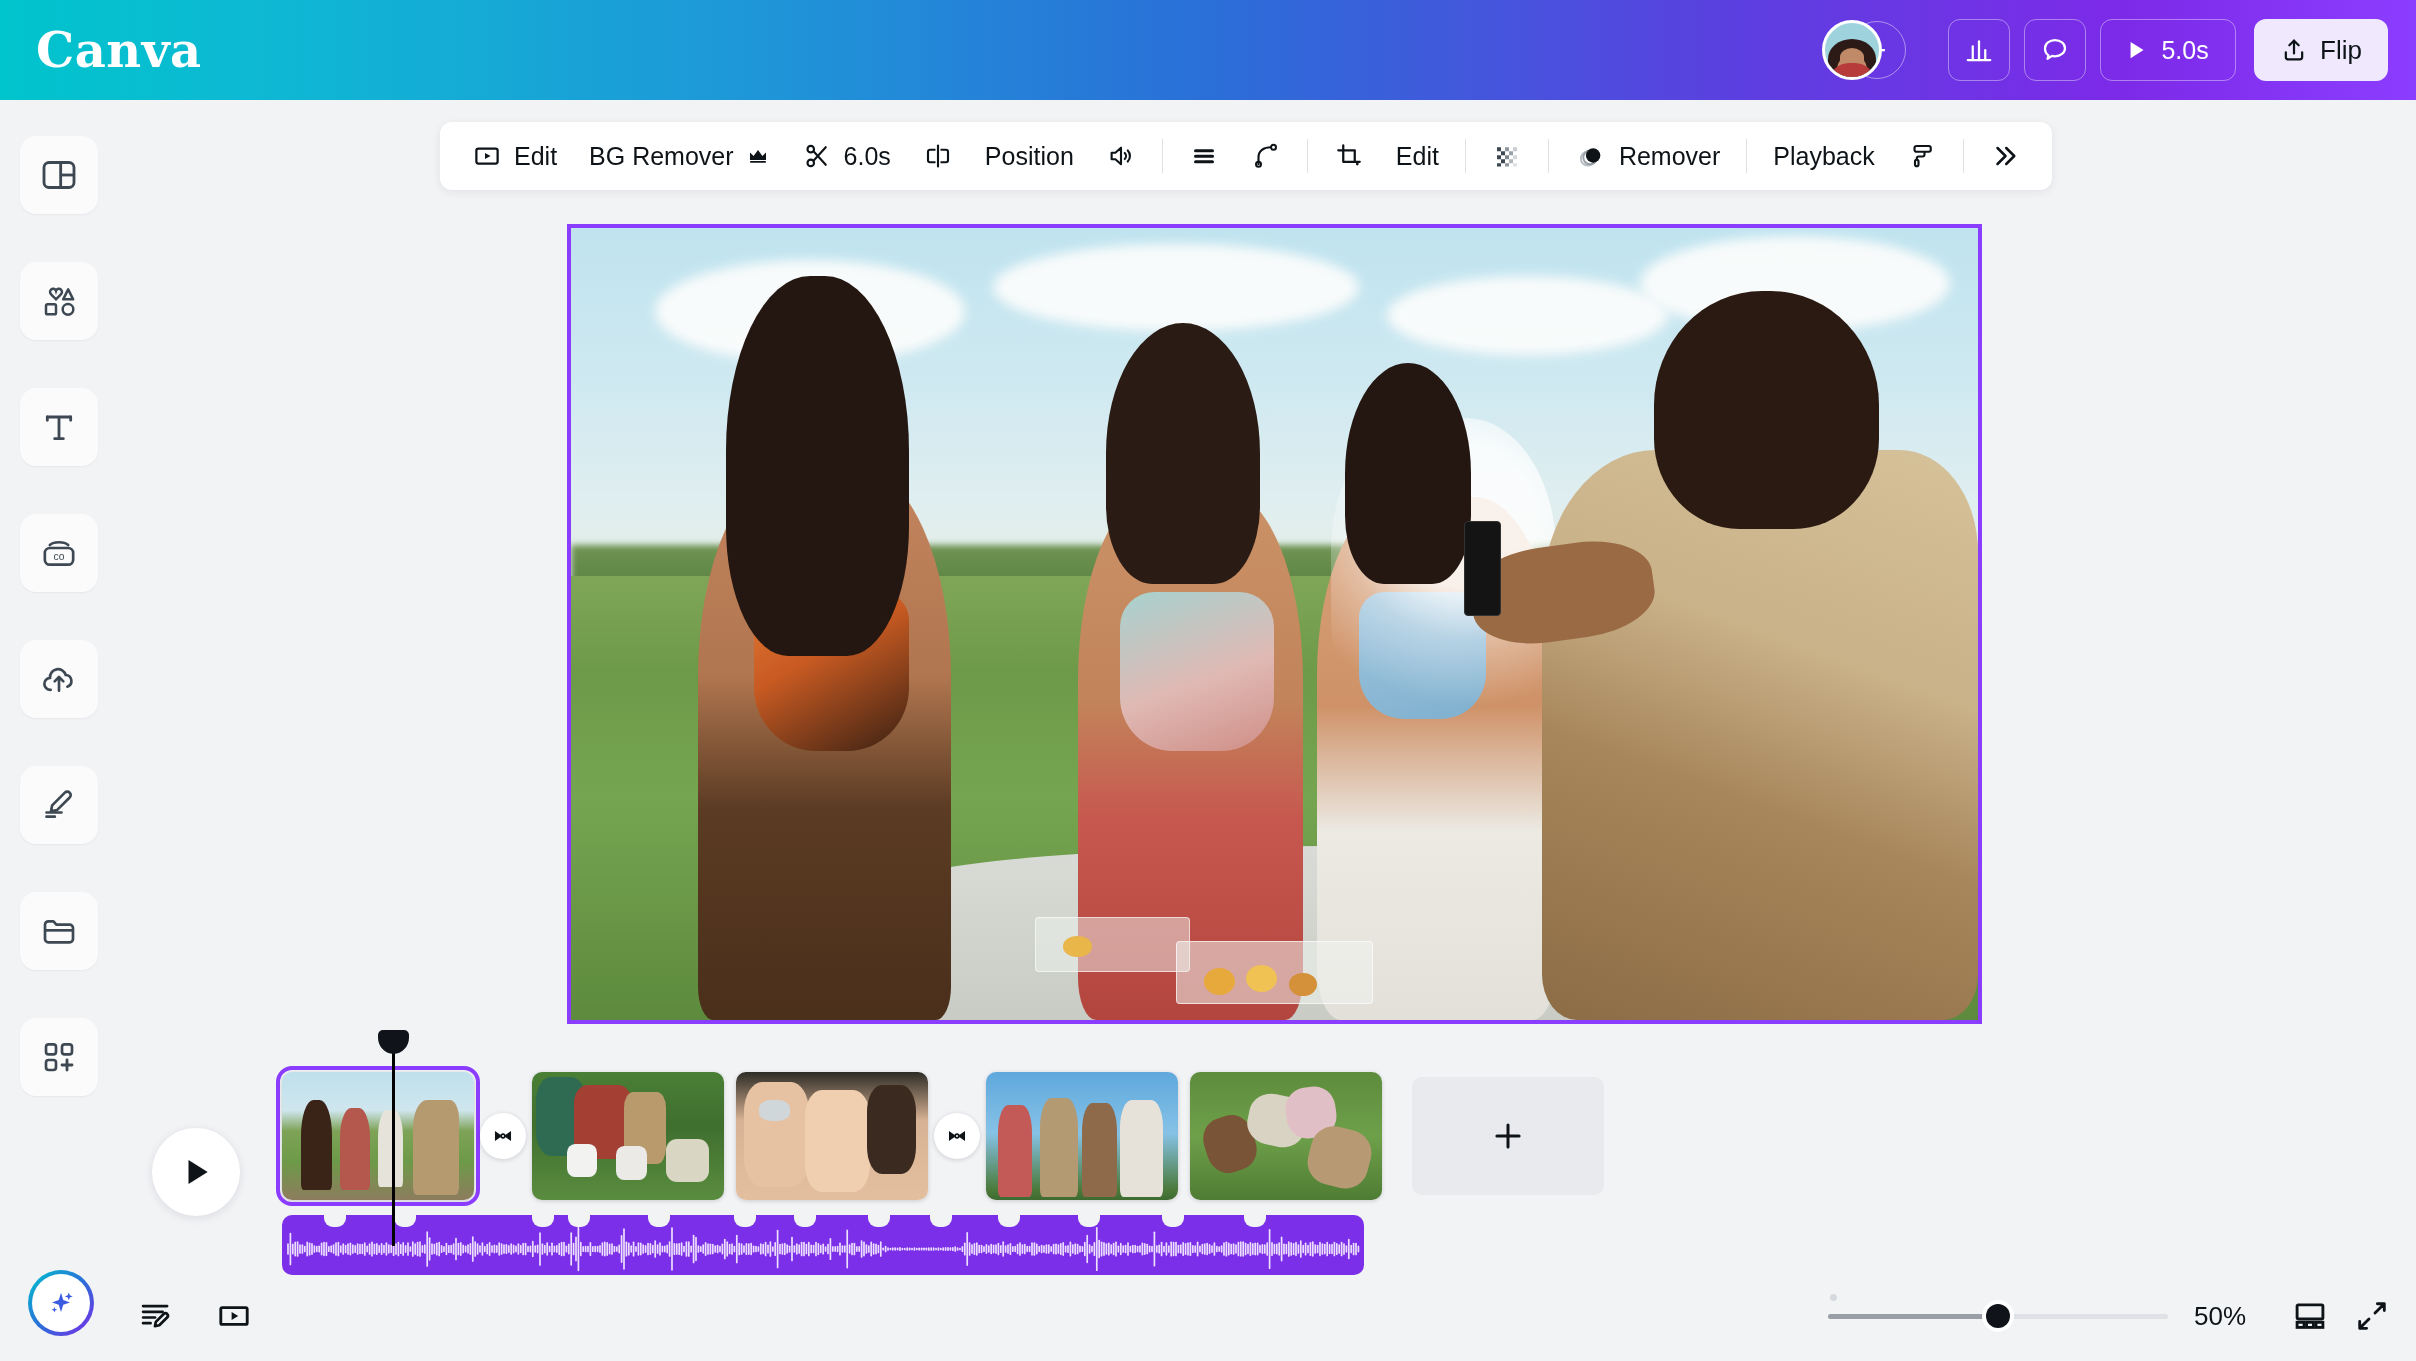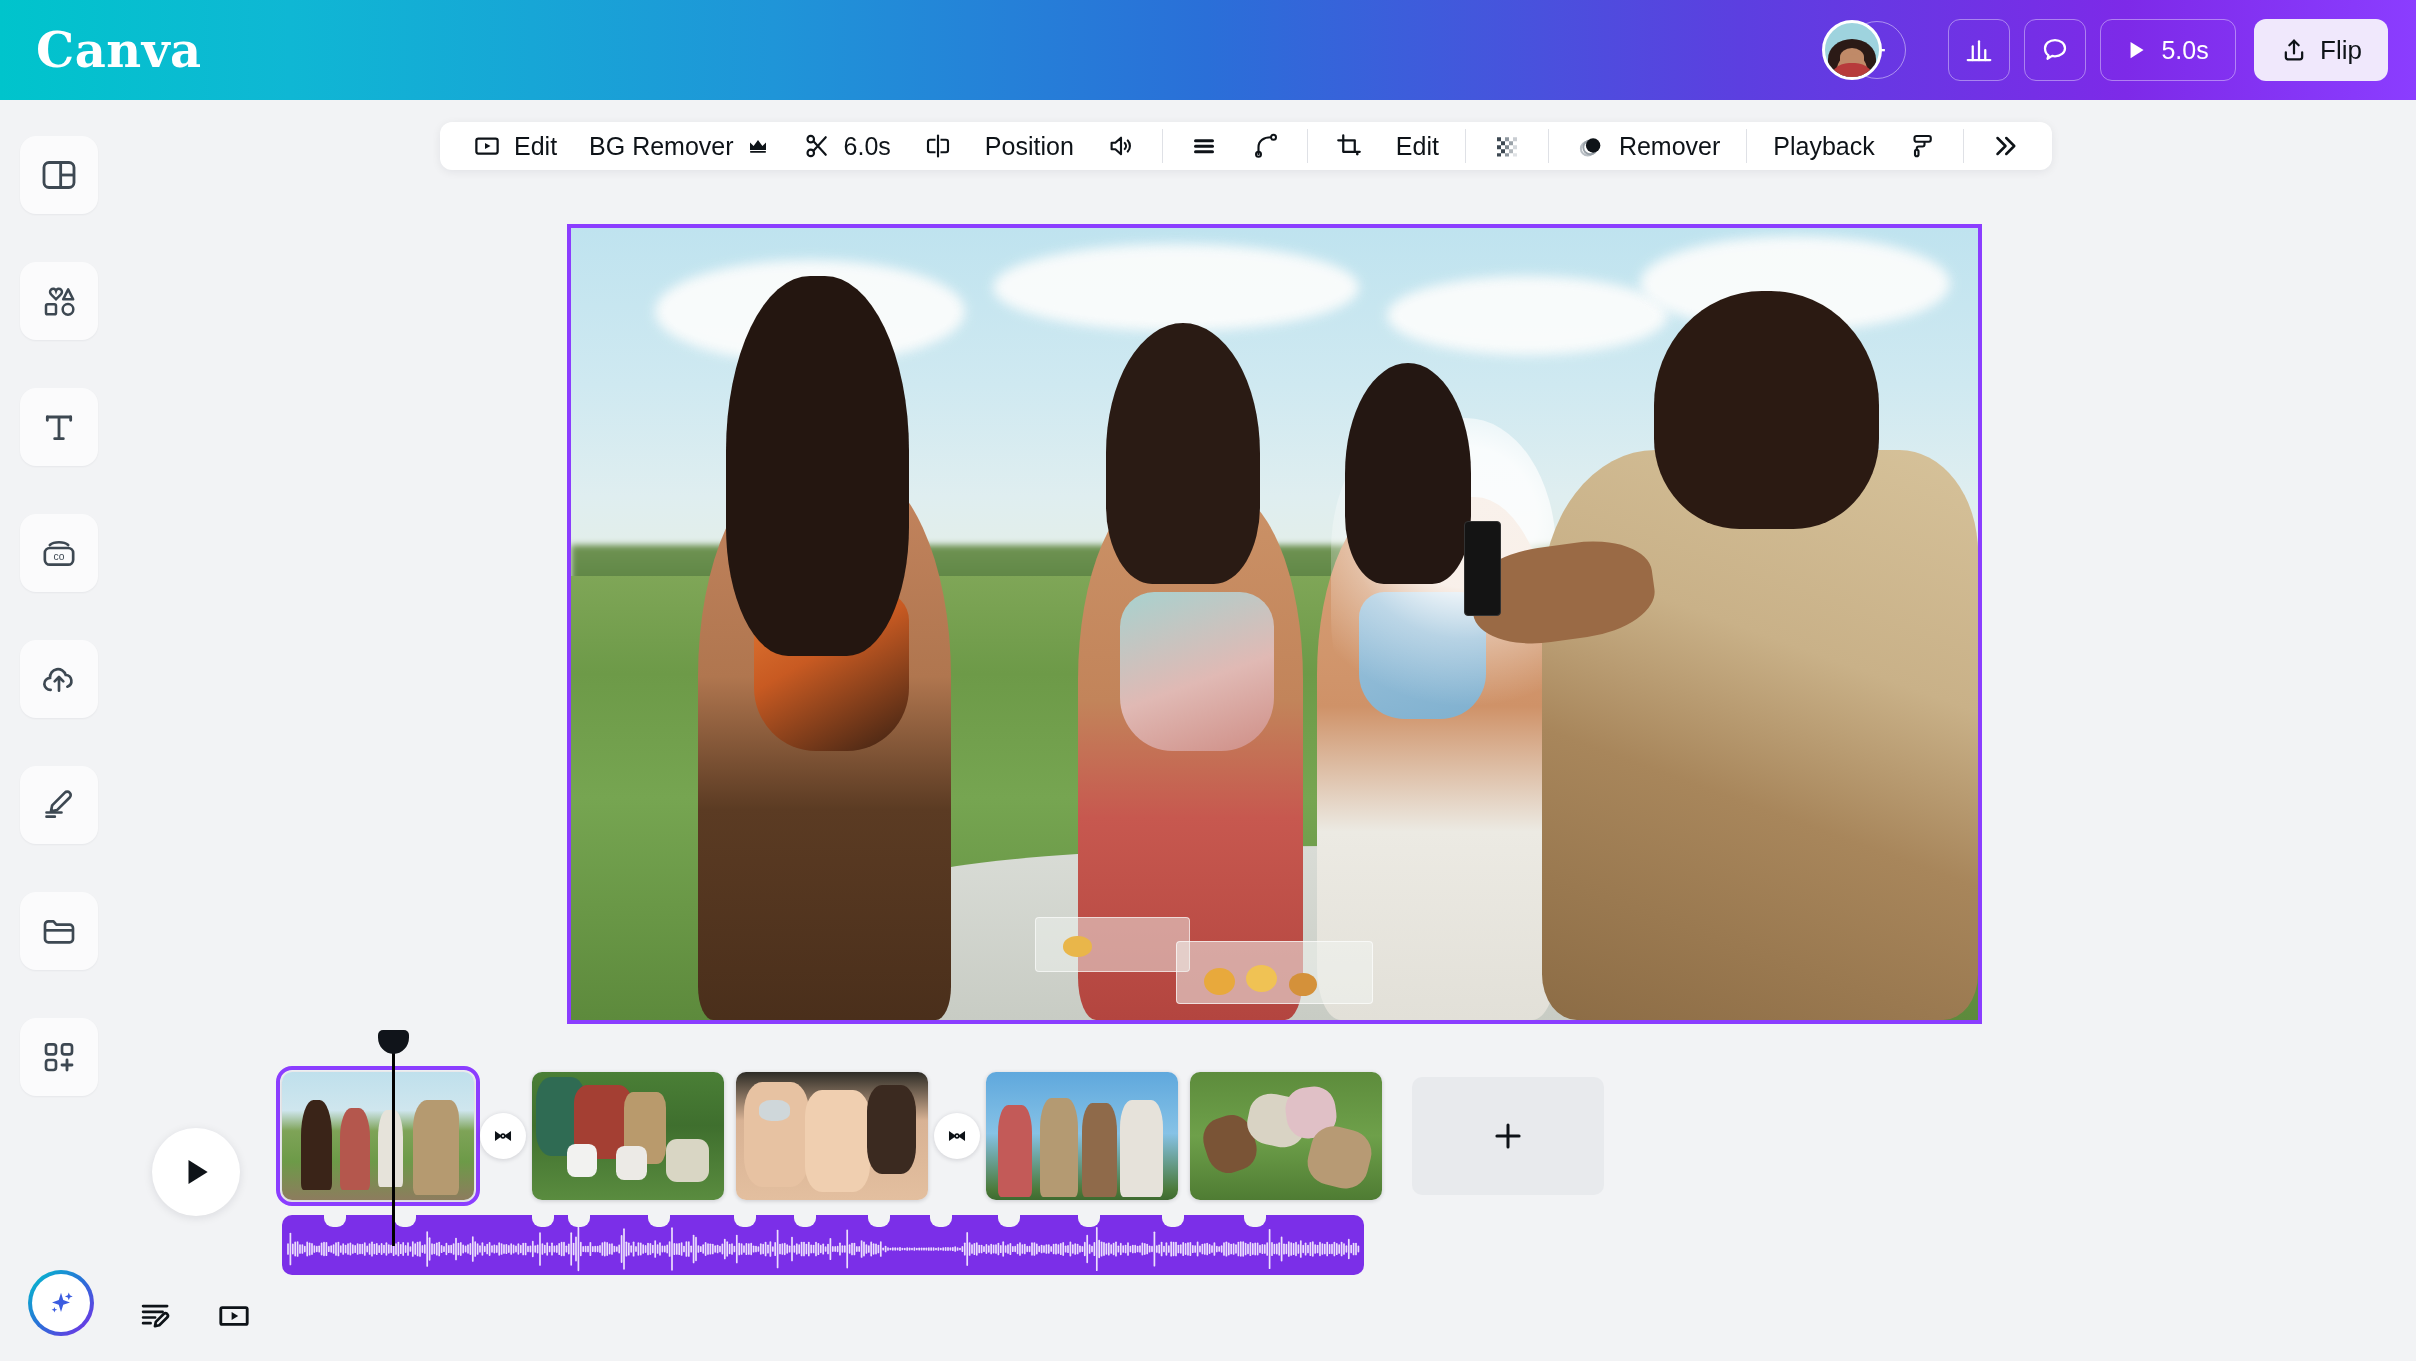--- a/index.html
+++ b/index.html
@@ -82,21 +82,21 @@
     align-items: center; padding-top: 28px; gap: 12px; z-index: 20;
   }
   .side-item {
     width: 78px; height: 78px; border-radius: 16px; background: #fbfbfc;
     display: flex; align-items: center; justify-content: center;
     cursor: pointer; box-shadow: 0 1px 2px rgba(20,20,40,0.05);
   }
 
   
   .toolbar {
-    position: absolute; left: 440px; top: 122px; height: 48px;
+    position: absolute; left: 440px; top: 122px; height: 68px;
     background: #ffffff; border-radius: 12px;
     display: flex; align-items: center; padding: 0 16px;
     box-shadow: 0 2px 10px rgba(20,20,40,0.07);
     z-index: 30; white-space: nowrap;
   }
   .tb-item {
     display: flex; align-items: center; gap: 12px;
     height: 52px; padding: 0 16px; border-radius: 8px;
     font-size: 25px; color: #0e1318; cursor: pointer;
   }
@@ -1189,14 +1189,37 @@
       </svg>
     </div>
     <div class="bi">
       <svg width="36" height="36" viewBox="0 0 24 24">
         <rect x="3.2" y="6.4" width="17.6" height="11.2" rx="1" fill="none" stroke="#0e1318" stroke-width="1.9"></rect>
         <path d="M10.4 9.4 14.8 12l-4.4 2.6z" fill="#0e1318"></path>
       </svg>
     </div>
   </div>
 
+  <div class="zoom-area">
+    <div class="slider">
+      <div class="slider-dot"></div>
+      <div class="slider-track"></div>
+      <div class="slider-fill"></div>
+      <div class="slider-knob"></div>
+    </div>
+    <div class="zoom-label">50%</div>
+    <div class="z-btn">
+      <svg width="36" height="36" viewBox="0 0 24 24">
+        <rect x="3.4" y="4.6" width="17.2" height="9.4" rx="0.8" fill="none" stroke="#0e1318" stroke-width="1.9"></rect>
+        <rect x="3.4" y="16.2" width="4.6" height="3.4" fill="none" stroke="#0e1318" stroke-width="1.9"></rect>
+        <rect x="9.7" y="16.2" width="4.6" height="3.4" fill="none" stroke="#0e1318" stroke-width="1.9"></rect>
+        <rect x="16" y="16.2" width="4.6" height="3.4" fill="none" stroke="#0e1318" stroke-width="1.9"></rect>
+      </svg>
+    </div>
+    <div class="z-btn">
+      <svg width="36" height="36" viewBox="0 0 24 24">
+        <path d="M14 10 20.2 3.8M20.2 3.8h-4.6M20.2 3.8v4.6" fill="none" stroke="#0e1318" stroke-width="1.9" stroke-linecap="round" stroke-linejoin="round"></path>
+        <path d="M10 14 3.8 20.2M3.8 20.2h4.6M3.8 20.2v-4.6" fill="none" stroke="#0e1318" stroke-width="1.9" stroke-linecap="round" stroke-linejoin="round"></path>
+      </svg>
+    </div>
+  </div>
 
 </div>
 
 </body></html>

